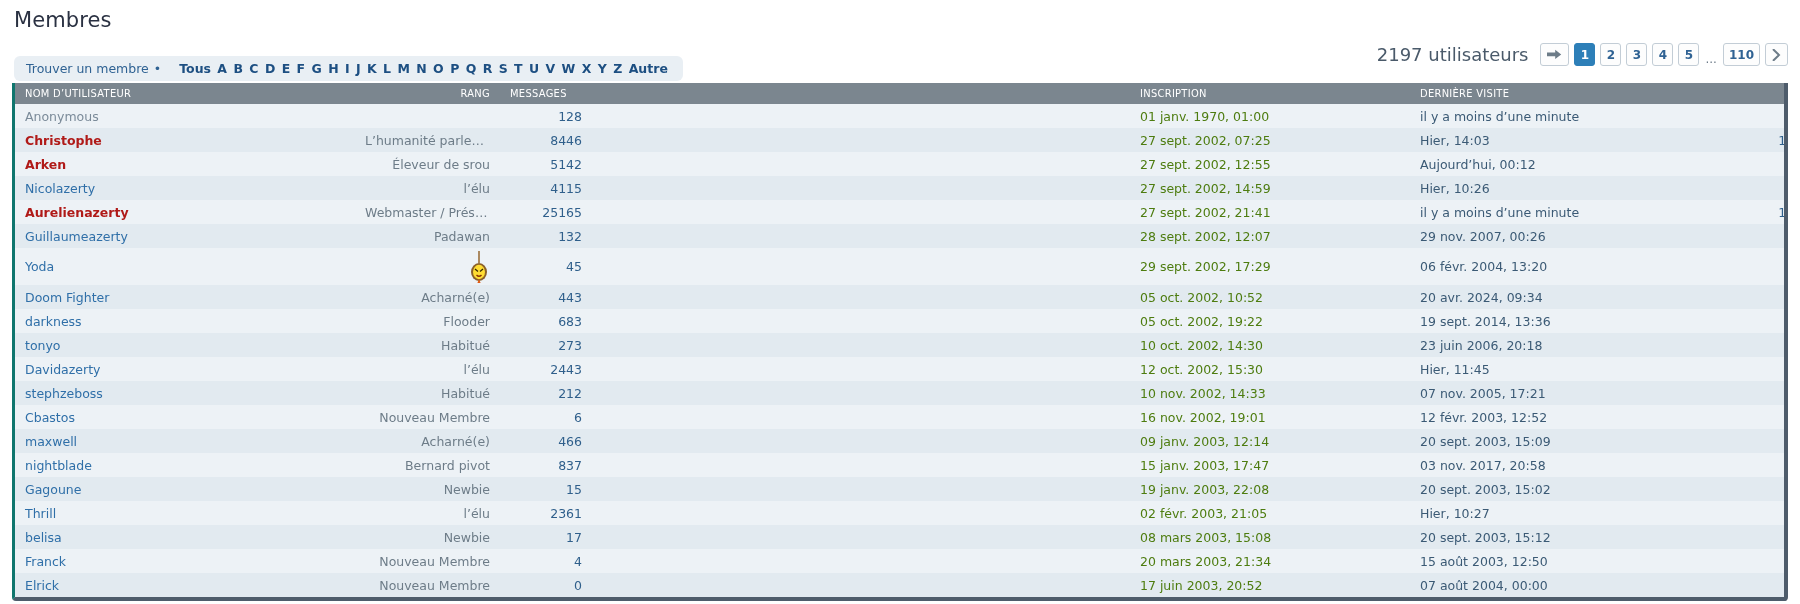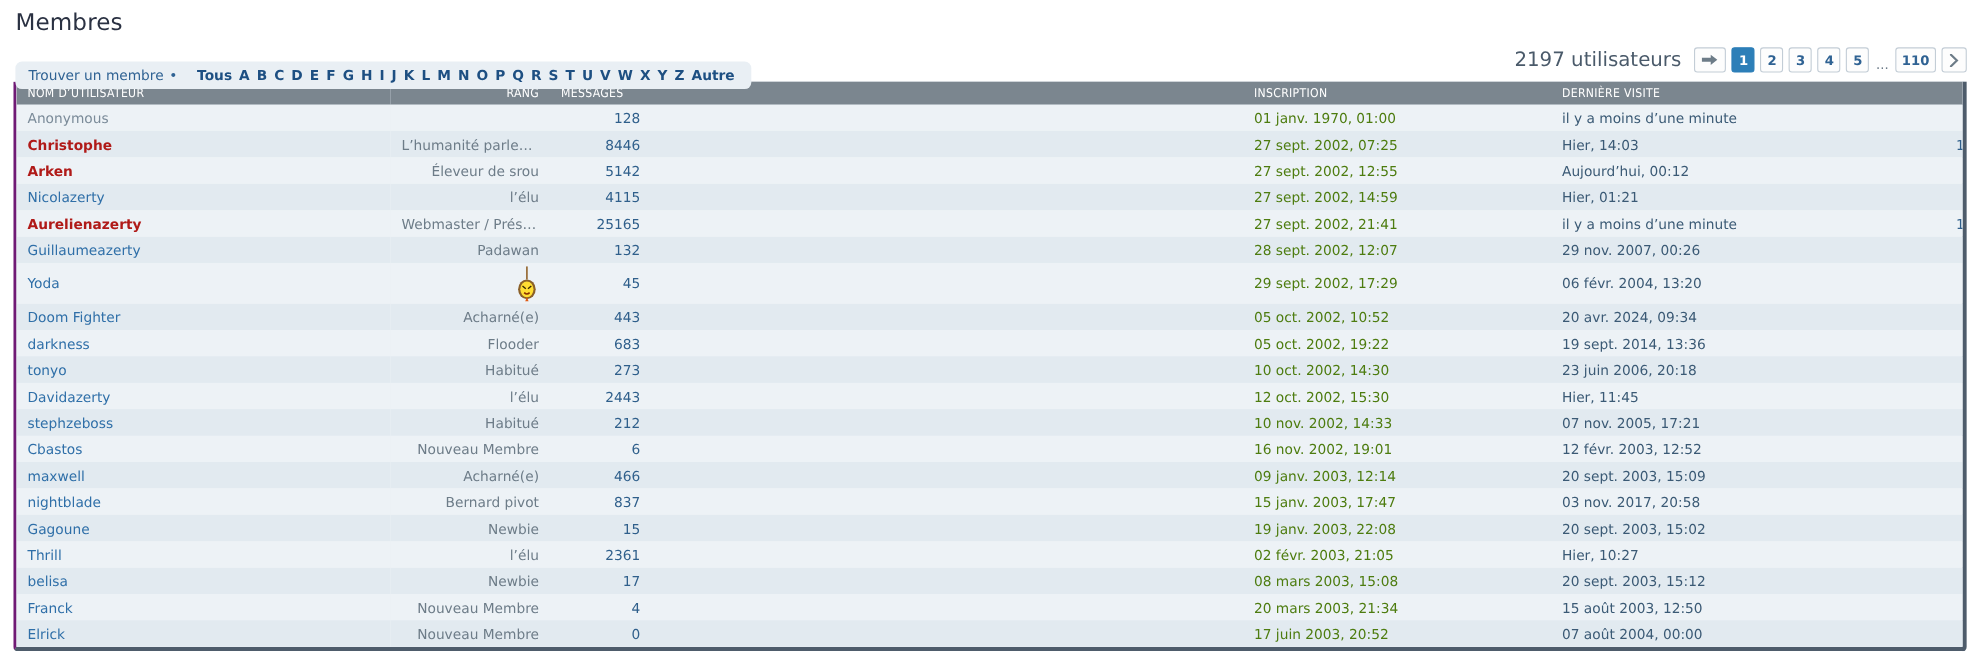--- a/index.html
+++ b/index.html
@@ -99,23 +99,24 @@
     padding: 0 1px;
     display: flex;
     align-items: flex-end;
     height: 23px;
   }
   .pg-icon { padding: 0 6px; }
   .pg-icon svg { display: block; }
 
   
   .table-wrap {
+    margin-top: 9px;
     border-right: 4px solid #4e5c6b;
     border-bottom: 4px solid #4e5c6b;
-    border-left: 3px solid #701a75;
+    border-left: 3px solid #0f766e;
     border-radius: 0 0 4px 4px;
     overflow: hidden;
     background: #eaf0f4;
   }
   table {
     width: 100%;
     border-collapse: collapse;
     table-layout: fixed;
   }
   thead th {
@@ -264,21 +265,21 @@
             <td class="ins">27 sept. 2002, 12:55</td>
             <td class="visit">Aujourd’hui, 00:12</td>
             <td class="lan">91</td>
           </tr>
           <tr class="even">
             <td class="user normal"><a>Nicolazerty</a></td>
             <td class="rank">l’élu</td>
             <td class="msgs">4115</td>
             <td></td>
             <td class="ins">27 sept. 2002, 14:59</td>
-            <td class="visit">Hier, 01:21</td>
+            <td class="visit">Hier, 10:26</td>
             <td class="lan">41</td>
           </tr>
           <tr class="odd">
             <td class="user special"><a>Aurelienazerty</a></td>
             <td class="rank">Webmaster / Président</td>
             <td class="msgs">25165</td>
             <td></td>
             <td class="ins">27 sept. 2002, 21:41</td>
             <td class="visit">il y a moins d’une minute</td>
             <td class="lan">124</td>

